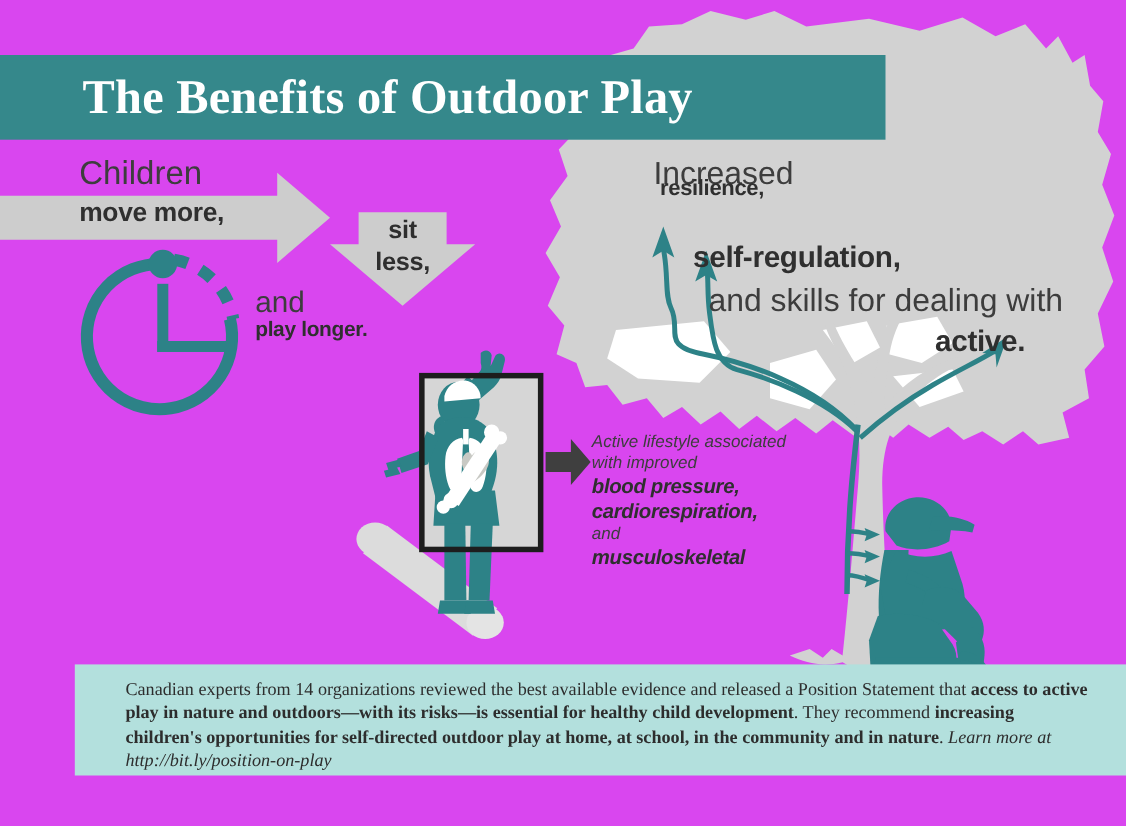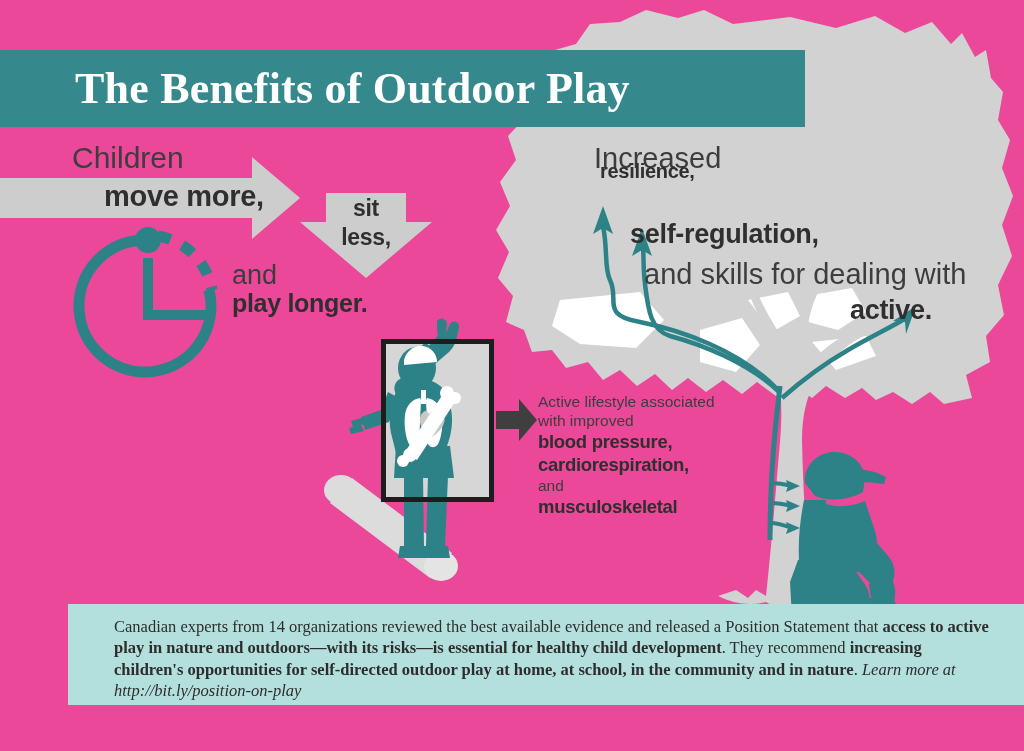--- a/index.html
+++ b/index.html
@@ -1,17 +1,17 @@
 <!DOCTYPE html>
 <html><head>
 <meta charset="utf-8">
 <style>
   html,body{margin:0;padding:0;background:#ffffff;}
   body{width:1024px;height:751px;overflow:hidden;font-family:"Liberation Sans",sans-serif;}
-  #stage{position:relative;width:1024px;height:751px;background:#ec4899;}
+  #stage{position:relative;width:1024px;height:751px;background:#d946ef;}
 
   
   .layer{position:absolute;left:0;top:0;width:1024px;height:751px;}
   .svg-layer{pointer-events:none;}
 
   
   #title-bar{
     position:absolute;left:0;top:50px;width:805px;height:77px;
     background:#35888b;
   }
@@ -22,48 +22,48 @@
     white-space:nowrap;
   }
 
   
   .tblock{position:absolute;color:#3a3a3a;}
   .light{font-family:"Liberation Sans",sans-serif;font-weight:400;color:#3d3d3d;}
   .heavy{font-family:"Liberation Sans",sans-serif;font-weight:bold;color:#2f2f2f;letter-spacing:-0.3px;}
 
   
   #children-word{left:72px;top:141px;font-size:30px;}
-  #move-more{left:72px;top:180px;font-size:29px;margin-left:32px;}
+  #move-more{left:72px;top:180px;font-size:24px;}
 
   
   #sit-less{position:absolute;left:323px;top:194px;width:86px;text-align:center;
             font-size:23px;line-height:29px;}
 
   
   #and-word{left:232px;top:260px;font-size:27px;}
-  #play-longer{left:232px;top:289px;font-size:25px;}
+  #play-longer{left:232px;top:289px;font-size:19px;}
 
   
   #kids-block{left:60px;top:429px;width:330px;text-align:center;line-height:39px;}
   #kids-block .l1{font-size:28px;}
   #kids-block .l2{font-size:32px;}
   #kids-block .l3{font-size:28px;}
   #kids-block .l4{font-size:32px;}
 
   
   #incr-block{left:594px;top:142px;width:400px;}
   #incr-l1{position:absolute;left:0px;top:0px;font-size:29px;}
   #incr-l2{position:absolute;left:6px;top:18px;font-size:20px;}
   #incr-l3{position:absolute;left:36px;top:77px;font-size:27px;}
   #incr-l4{position:absolute;left:50px;top:116px;font-size:29px;white-space:nowrap;}
   #incr-l5{position:absolute;left:256px;top:153px;font-size:27px;}
 
   
   #active-block{left:538px;top:392px;width:220px;}
-  #active-block .al{display:block;}
+  #active-block .al{display:block;font-style:italic;}
   #active-block .a1{font-size:15.5px;line-height:19px;}
   #active-block .a2{font-size:18.5px;line-height:23px;}
   #active-block .a3{font-size:15.5px;line-height:19px;}
   #active-block .a4{font-size:18.5px;line-height:23px;}
   #active-block .a5{font-size:18.5px;line-height:23px;padding-left:22px;}
 
   
   #banner{
     position:absolute;left:68px;top:604px;width:956px;height:101px;
     background:#b3e0dd;

